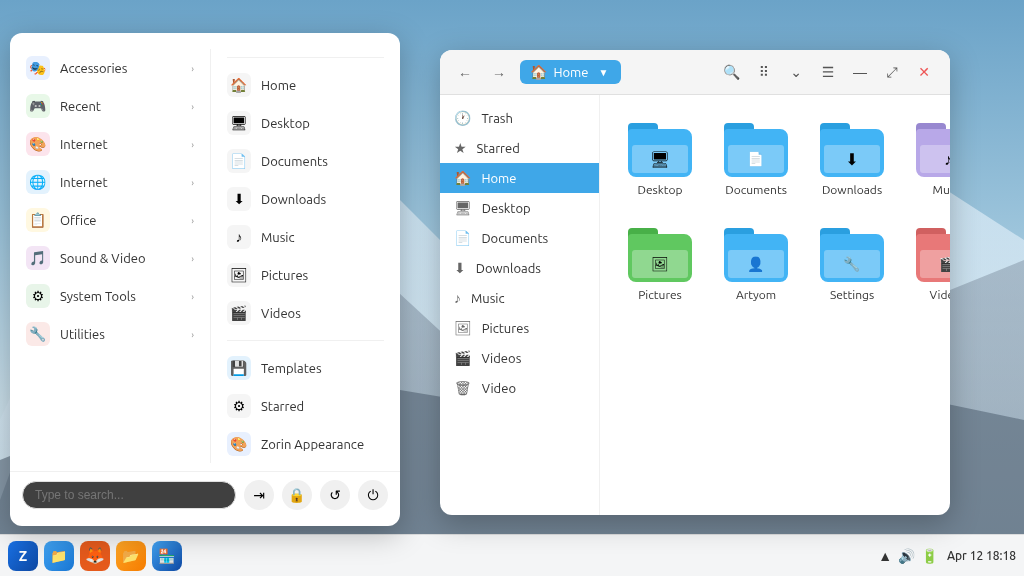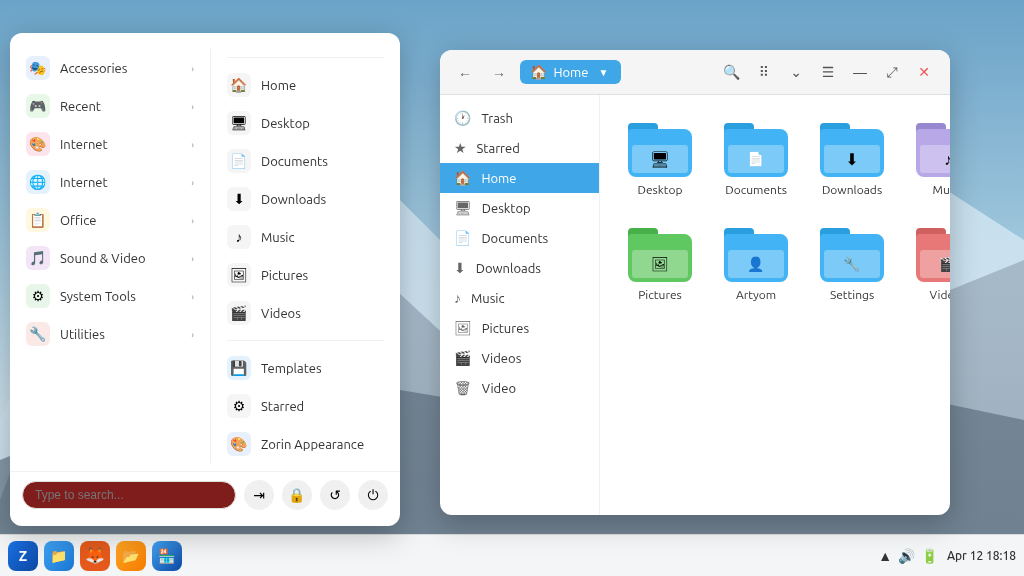--- a/index.html
+++ b/index.html
@@ -655,21 +655,21 @@
       </div>
       <div class="menu-item">
         <div class="menu-item-icon" style="background:#e8f0fe;">🎨</div>
         <span class="menu-item-label">Zorin Appearance</span>
       </div>
     </div>
   </div>
 
   <div style="height:1px;background:#f0f0f0;margin:8px 0 4px;"></div>
   <div style="display:flex;align-items:center;padding:4px 12px;gap:8px;">
-    <input class="search-input" type="text" style="flex: 1 1 0%; padding: 6px 12px; border-radius: 20px; border: 1px solid rgb(224, 224, 224); background: #7f1d1d; font-size: 12px; color: rgb(153, 153, 153); outline: none;" placeholder="Type to search...">
+    <input class="search-input" type="text" style="flex: 1 1 0%; padding: 6px 12px; border-radius: 20px; border: 1px solid rgb(224, 224, 224); background: #404040; font-size: 12px; color: rgb(153, 153, 153); outline: none;" placeholder="Type to search...">
     <button class="search-action-btn" title="Switch User">⇥</button>
     <button class="search-action-btn" title="Lock Screen">🔒</button>
     <button class="search-action-btn" title="Restart">↺</button>
     <button class="search-action-btn" title="Shutdown">⏻</button>
   </div>
 </div>
 
 <div class="taskbar">
   <div class="taskbar-left">
 

